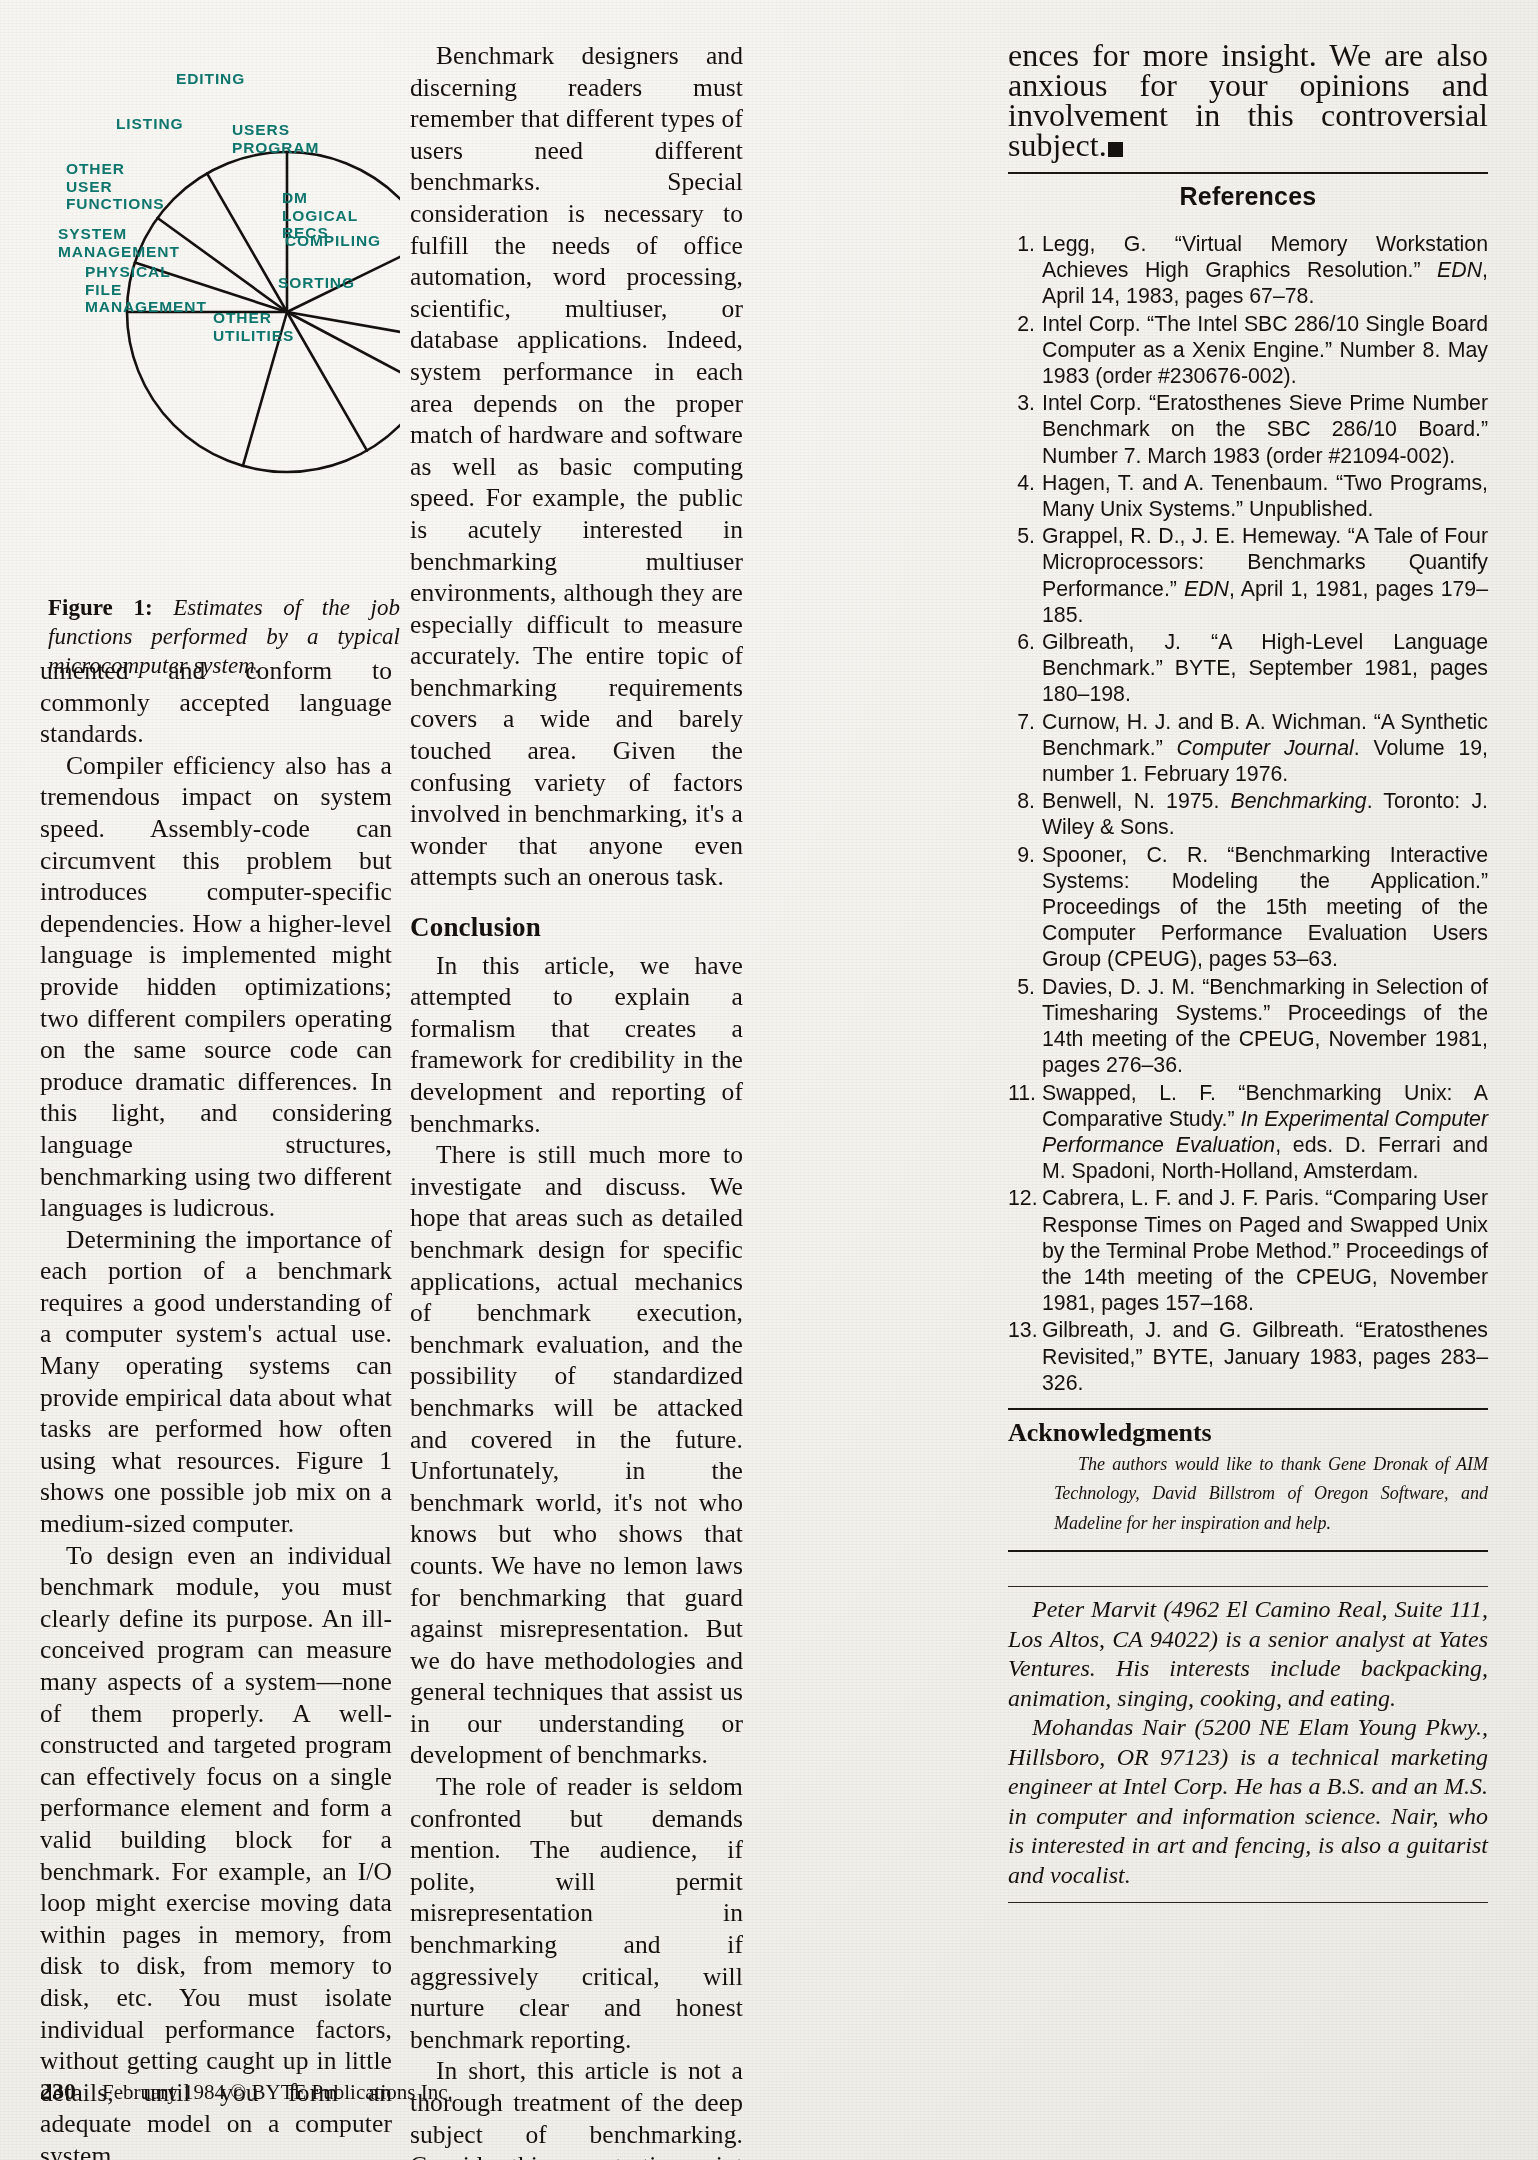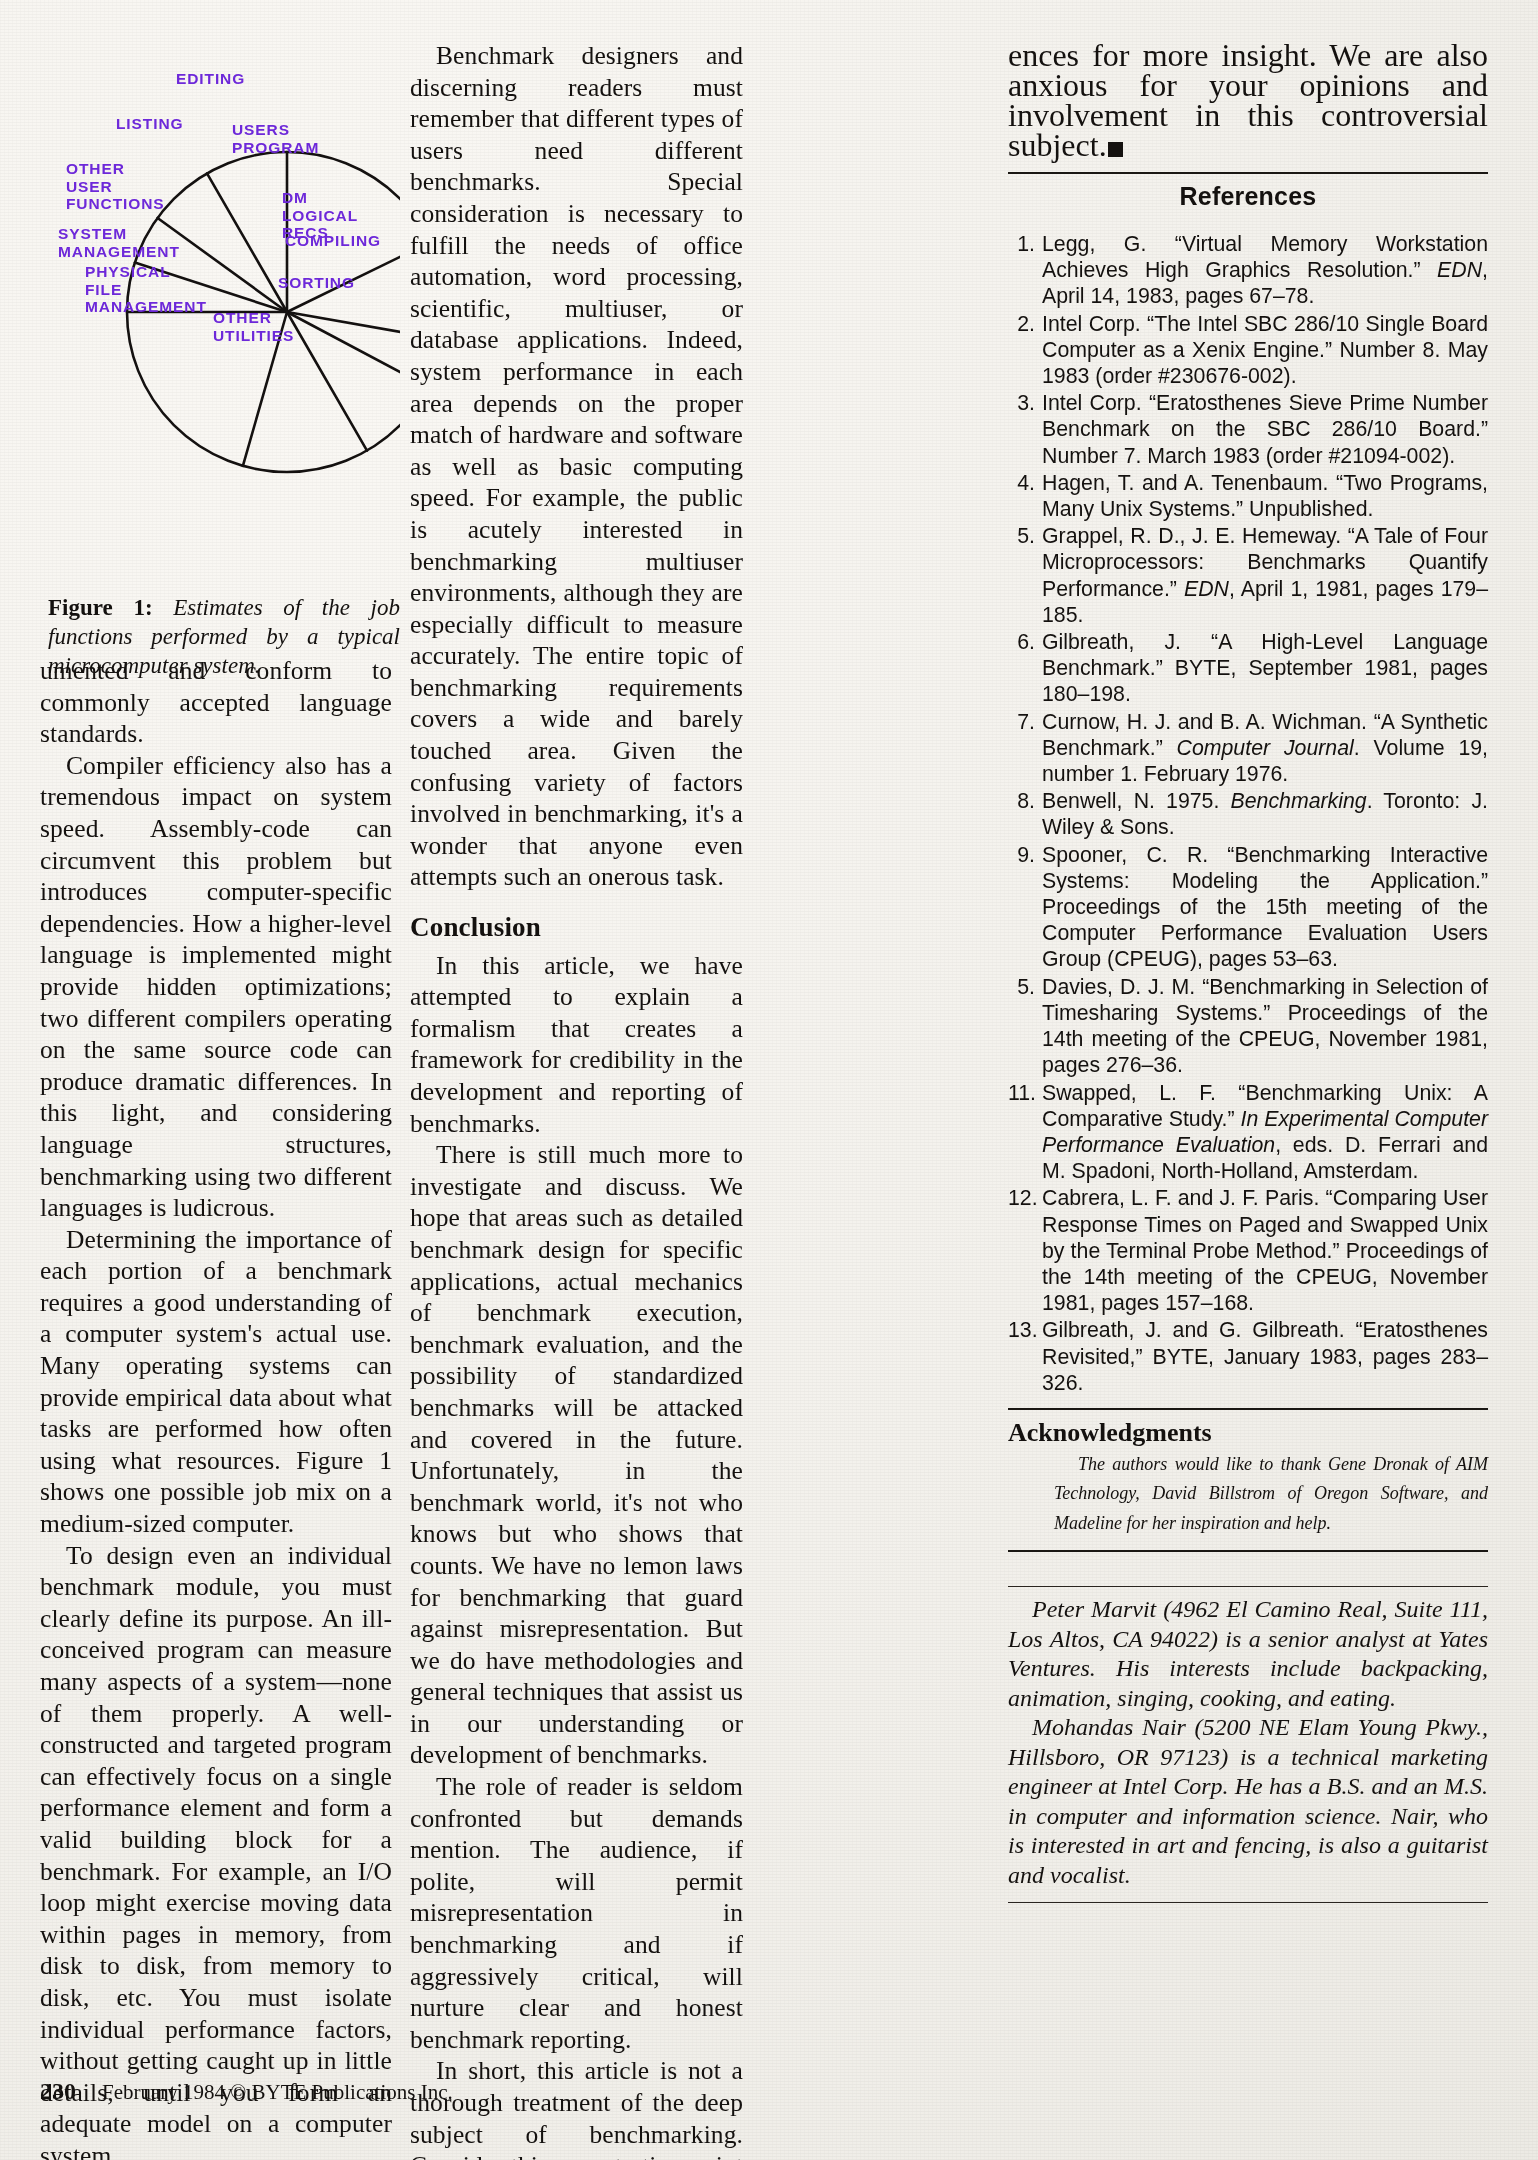--- a/index.html
+++ b/index.html
@@ -49,21 +49,21 @@
   
   #figure-wrap{position:absolute;left:28px;top:42px;width:372px;height:520px;}
   #pie{position:absolute;left:0;top:0;}
   .pie-label{
     position:absolute;
     font-family:"Liberation Sans", sans-serif;
     font-size:15.5px;
     font-weight:600;
     line-height:17.5px;
     letter-spacing:.9px;
-    color:#6d28d9;
+    color:#0f766e;
     white-space:pre;
   }
   #fig-caption{
     position:absolute;left:20px;top:551px;width:352px;
     font-family:"Liberation Serif", serif;
     font-size:23px;line-height:29px;
     font-style:italic;
     text-align:justify;
   }
   #fig-caption .lead{font-style:normal;font-weight:bold;}

